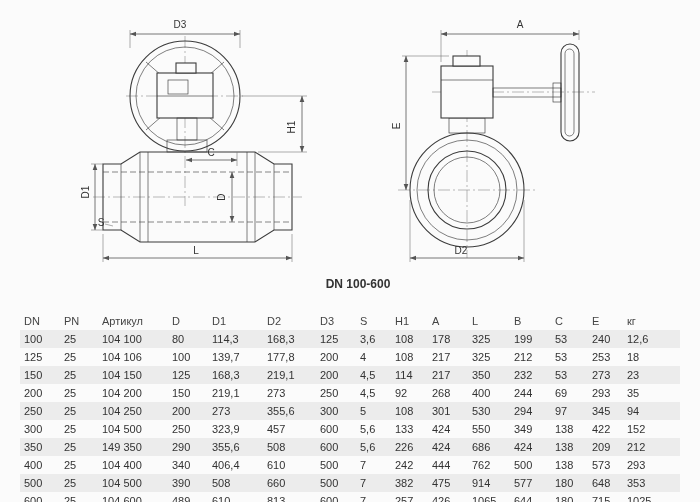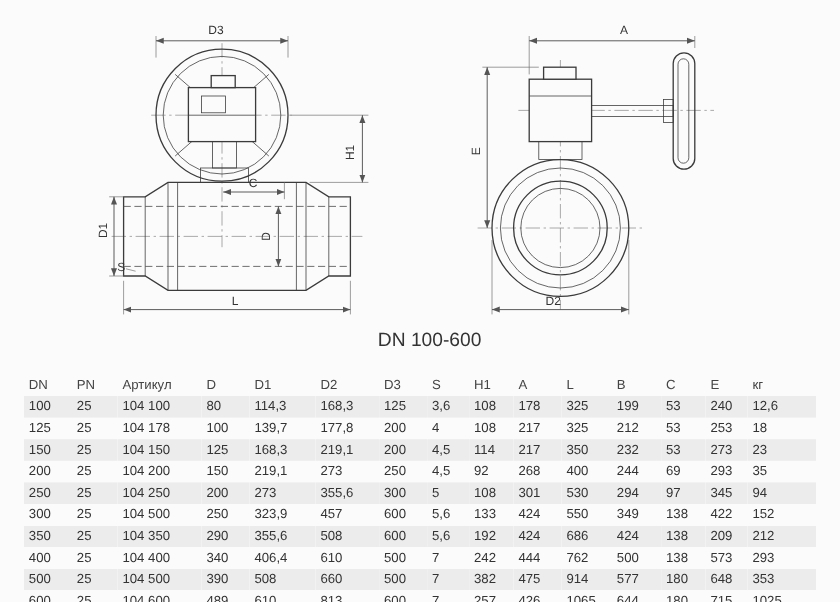--- a/index.html
+++ b/index.html
@@ -16,21 +16,21 @@
   .ol   { stroke:#3b3b3b; stroke-width:1.1; fill:none; }
   .tl   { stroke:#3b3b3b; stroke-width:0.65; fill:none; }
   .msk  { stroke:#3b3b3b; stroke-width:1.1; fill:#fbfbfb; }
   .cl   { stroke:#8a8a8a; stroke-width:0.6; stroke-dasharray:12 3 2 3; fill:none; }
   .dash { stroke:#555; stroke-width:0.7; stroke-dasharray:6 3; fill:none; }
   .ext  { stroke:#777; stroke-width:0.6; fill:none; }
   .dim  { stroke:#555; stroke-width:0.8; fill:none;
           marker-start:url(#arr); marker-end:url(#arr); }
   .caption {
     height:24px; display:flex; align-items:center; justify-content:center;
-    font-size:16px; font-weight:normal; color:#333;padding-left:16px;
+    font-size:12px; font-weight:bold; color:#333;padding-left:16px;
   }
   table {
     width:660px; margin:16px 20px 0 20px;
     border-collapse:collapse; table-layout:fixed; font-size:11px;
   }
   th, td {
     text-align:left; font-weight:normal; white-space:nowrap; overflow:hidden;
     padding:2.5px 2px 2.5px 4px; line-height:13px; color:#333;
   }
   th { color:#444; }
@@ -232,21 +232,21 @@
         <td>178</td>
         <td>325</td>
         <td>199</td>
         <td>53</td>
         <td>240</td>
         <td>12,6</td>
       </tr>
       <tr>
         <td>125</td>
         <td>25</td>
-        <td>104 178</td>
+        <td>104 106</td>
         <td>100</td>
         <td>139,7</td>
         <td>177,8</td>
         <td>200</td>
         <td>4</td>
         <td>108</td>
         <td>217</td>
         <td>325</td>
         <td>212</td>
         <td>53</td>
@@ -317,27 +317,27 @@
         <td>424</td>
         <td>550</td>
         <td>349</td>
         <td>138</td>
         <td>422</td>
         <td>152</td>
       </tr>
       <tr>
         <td>350</td>
         <td>25</td>
-        <td>104 350</td>
+        <td>149 350</td>
         <td>290</td>
         <td>355,6</td>
         <td>508</td>
         <td>600</td>
         <td>5,6</td>
-        <td>192</td>
+        <td>226</td>
         <td>424</td>
         <td>686</td>
         <td>424</td>
         <td>138</td>
         <td>209</td>
         <td>212</td>
       </tr>
       <tr>
         <td>400</td>
         <td>25</td>

